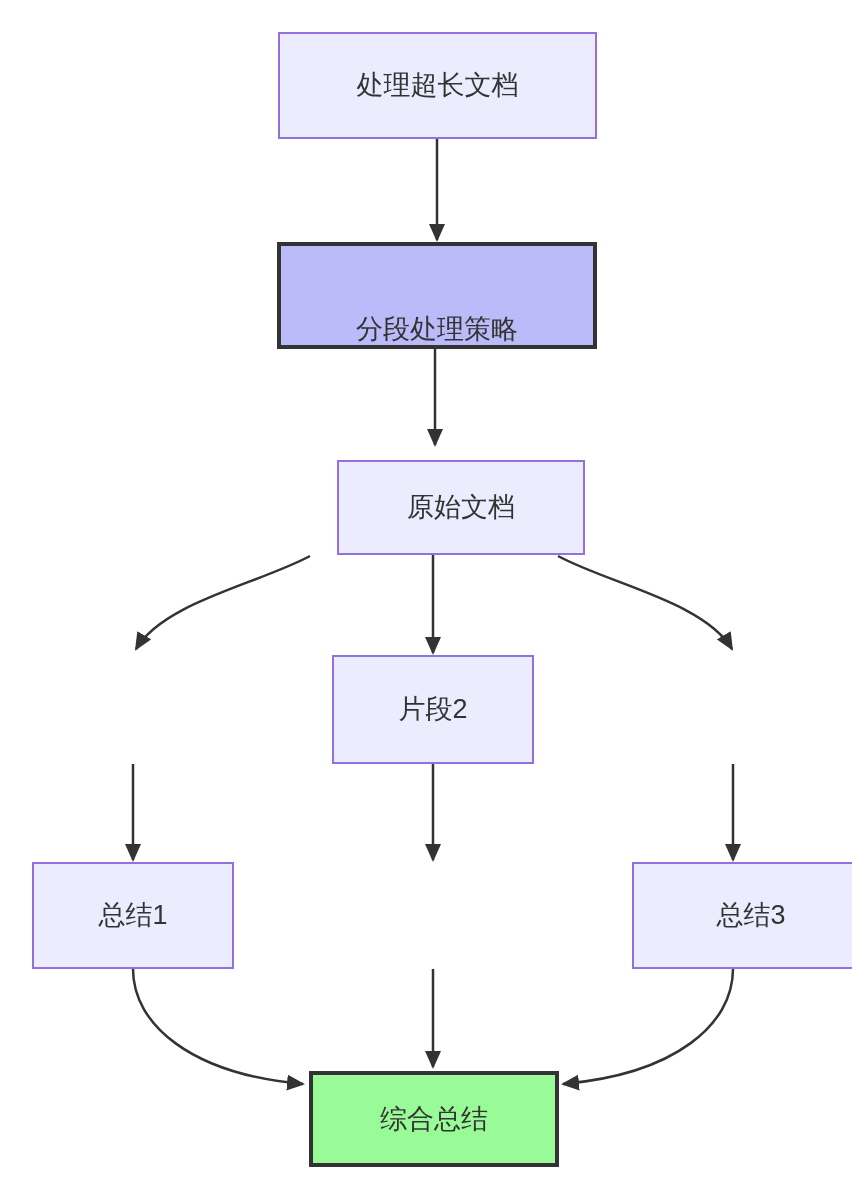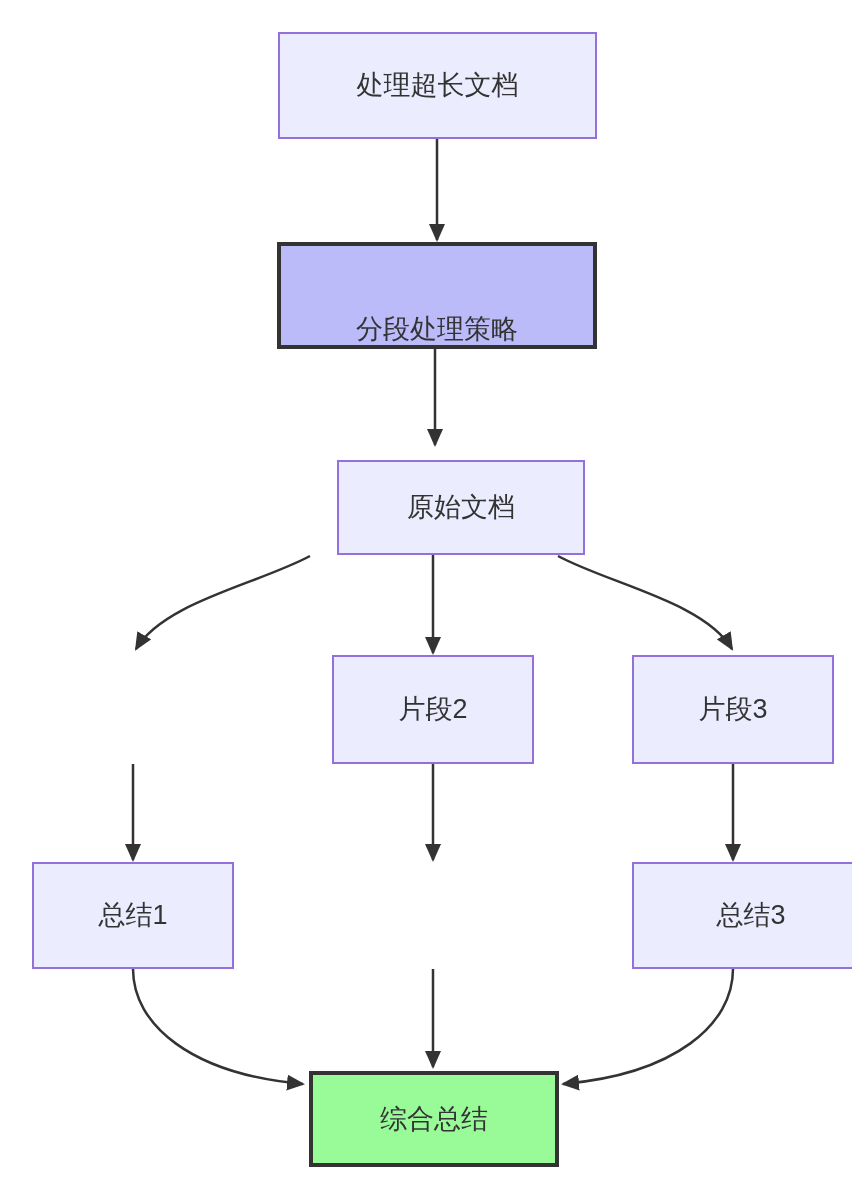--- a/index.html
+++ b/index.html
@@ -89,23 +89,20 @@
 
   <div class="node default" style="left:310px; top:460px; width:248px; height:95px;margin-left:27px;">
     <span>原始文档</span>
   </div>
 
 
   <div class="node default" style="left:332px; top:655px; width:202px; height:109px;">
     <span>片段2</span>
   </div>
 
-  <div class="node default" style="left:632px; top:655px; width:202px; height:109px;">
-    <span>片段3</span>
-  </div>
 
   <div class="node default" style="left:32px; top:862px; width:202px; height:107px;">
     <span>总结1</span>
   </div>
 
 
   <div class="node default" style="left:632px; top:862px; width:238px; height:107px;">
     <span>总结3</span>
   </div>
 

